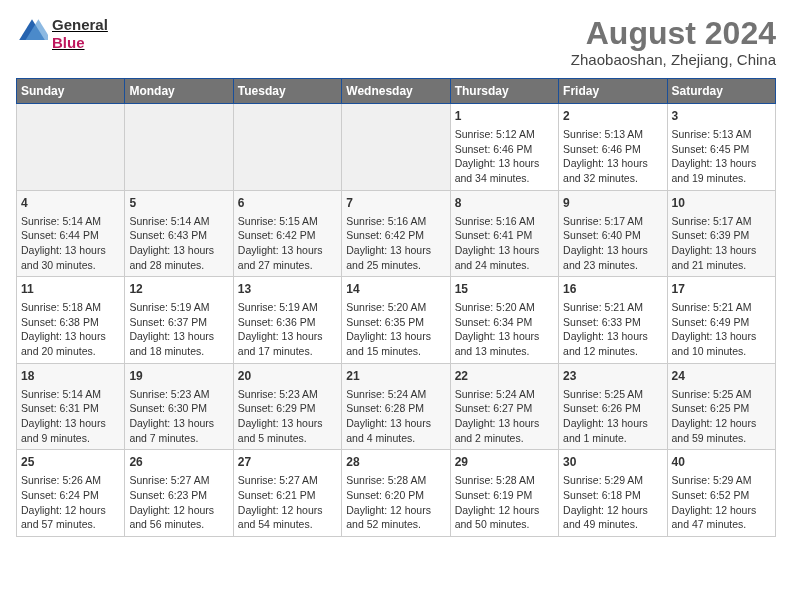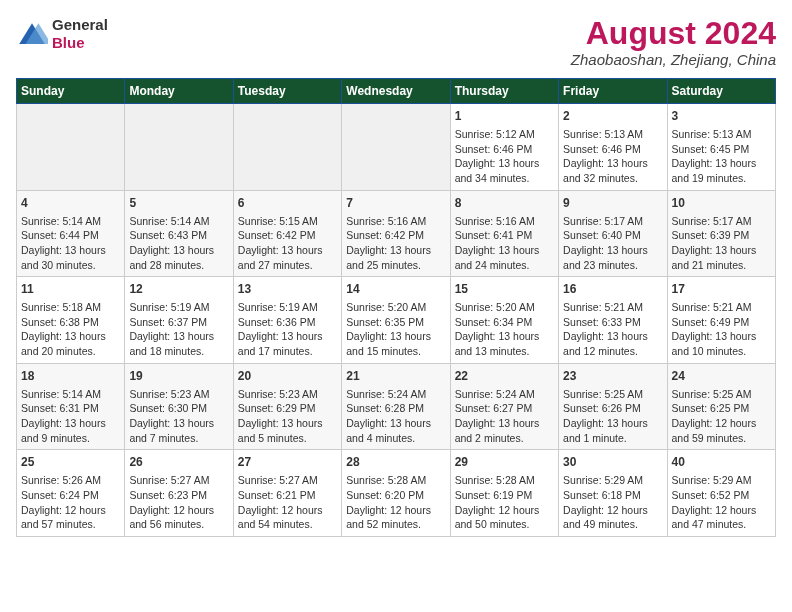--- a/index.html
+++ b/index.html
@@ -11,55 +11,55 @@
       padding: 16px;
     }
     .header-area {
       display: flex;
       justify-content: space-between;
       align-items: flex-start;
       margin-bottom: 10px;
     }
     .logo {
       display: flex;
-      align-items: flex-end;
+      align-items: flex-start;
       gap: 4px;
+      text-decoration: underline;
     }
     .logo-text {
       font-size: 15px;
       font-weight: bold;
       line-height: 1.2;
     }
     .logo-general { color: #333; }
     .logo-blue { color: #be185d; }
     .logo-icon {
       width: 32px;
       height: 32px;
     }
     .title-area {
       text-align: right;
     }
     .main-title {
       font-size: 32px;
       font-weight: bold;
-      color: #be185d;
+      color: #737373;
       line-height: 1.1;
     }
     .subtitle {
       font-size: 15px;
       color: #444;
-      font-style: italic;
     }
     table {
       width: 100%;
       border-collapse: collapse;
       font-size: 11px;
     }
     thead tr th {
-      background-color: #14532d;
+      background-color: #737373;
       color: #fff;
       padding: 5px 4px;
       text-align: left;
       font-size: 12px;
       font-weight: bold;
       border: 1px solid #1a4f99;
     }
     tbody tr td {
       border: 1px solid #ccc;
       vertical-align: top;

